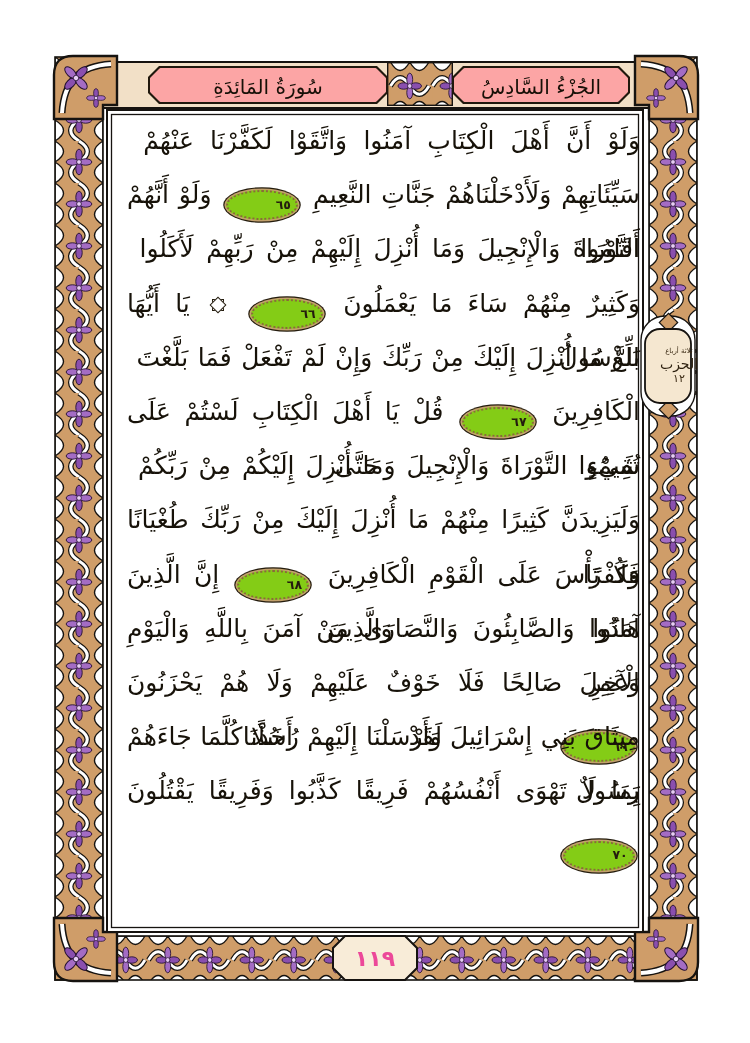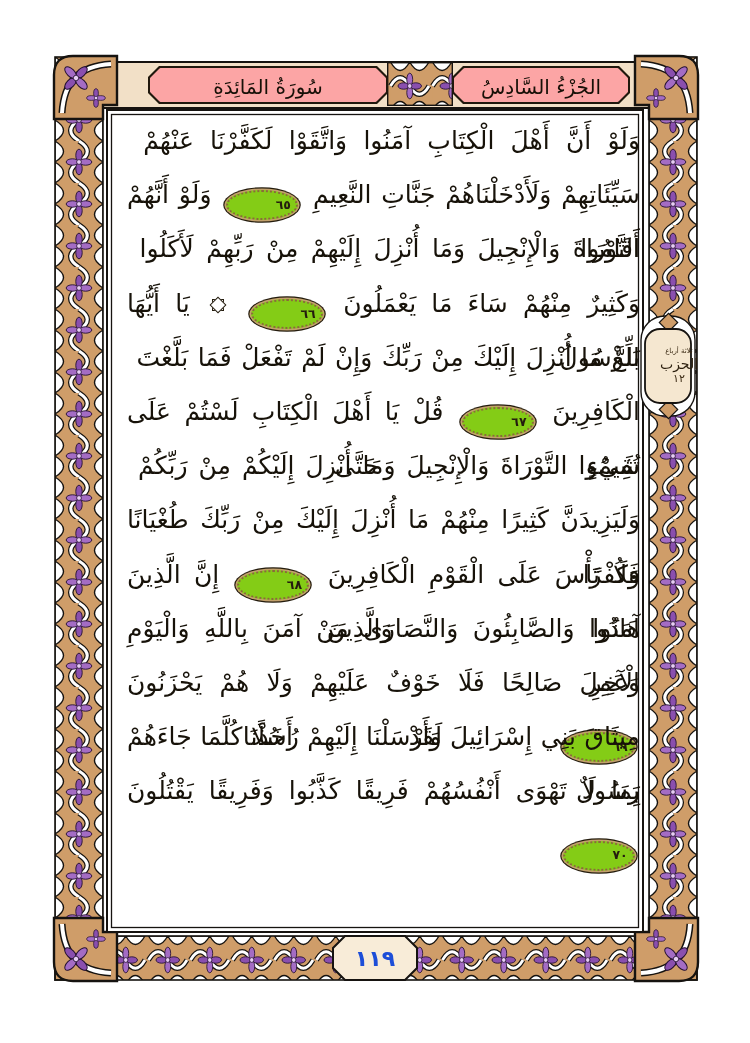--- a/index.html
+++ b/index.html
@@ -54,21 +54,21 @@
     display:flex;flex-direction:column;align-items:center;justify-content:center;gap:1px;
   }
   .hizb .t1{font-size:7px;line-height:8px;color:#3b2a14;white-space:nowrap;}
   .hizb .t2{font-size:14px;line-height:16px;font-weight:normal;color:#2c1f0e;white-space:nowrap;}
   .hizb .t3{font-size:11px;line-height:12px;color:#3b2a14;}
 
   
   .pagenum{
     position:absolute;z-index:3;left:333px;top:936px;width:84px;height:44px;
     display:flex;align-items:center;justify-content:center;
-    font-size:22px;font-weight:bold;color:#1d4ed8;letter-spacing:3px;
+    font-size:22px;font-weight:bold;color:#ec4899;letter-spacing:3px;
   }
 </style>
 </head>
 <body>
 
 <div class="page">
 
   <svg class="border-svg" width="750" height="1043" viewBox="0 0 750 1043" aria-hidden="true">
     <defs>
       <g id="tileV">

